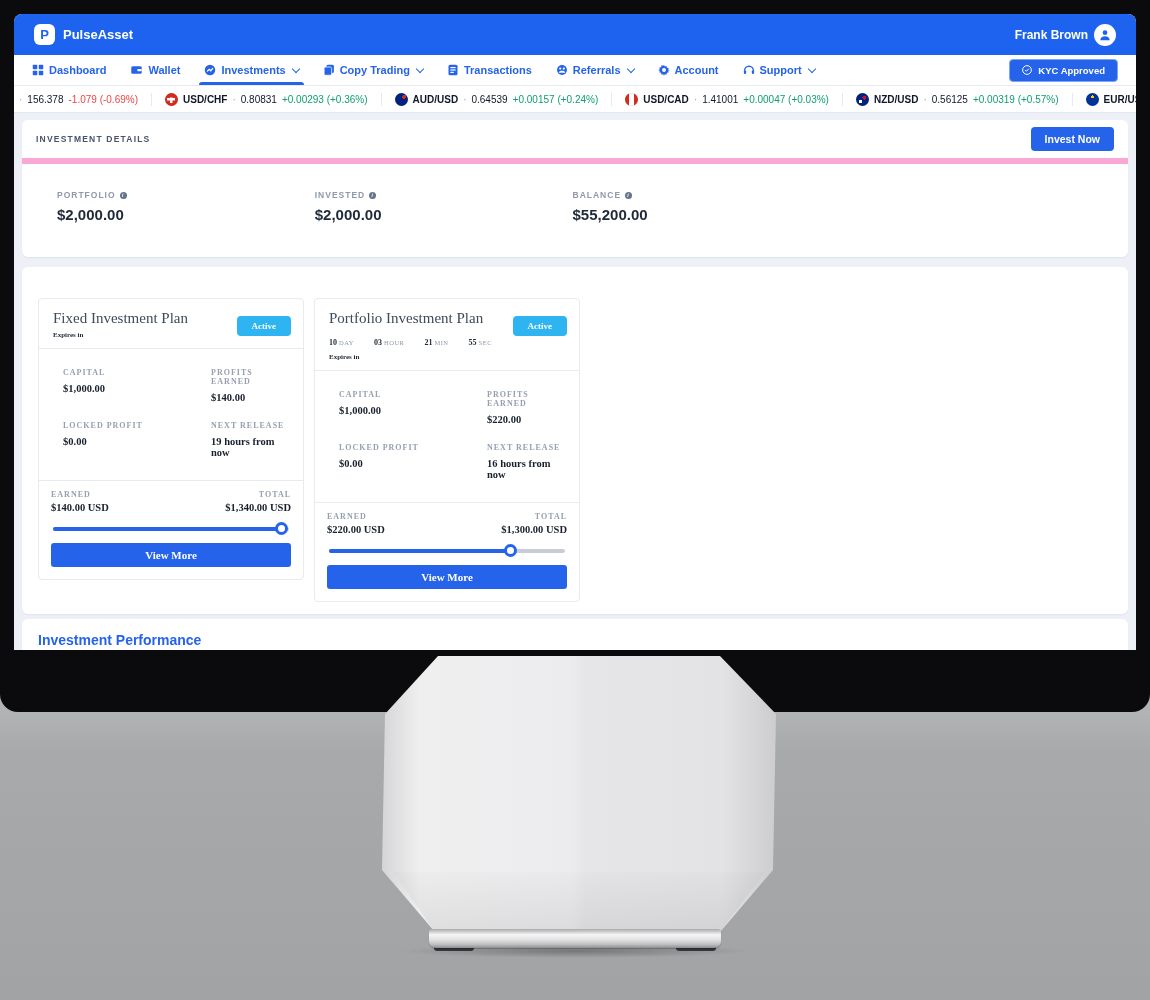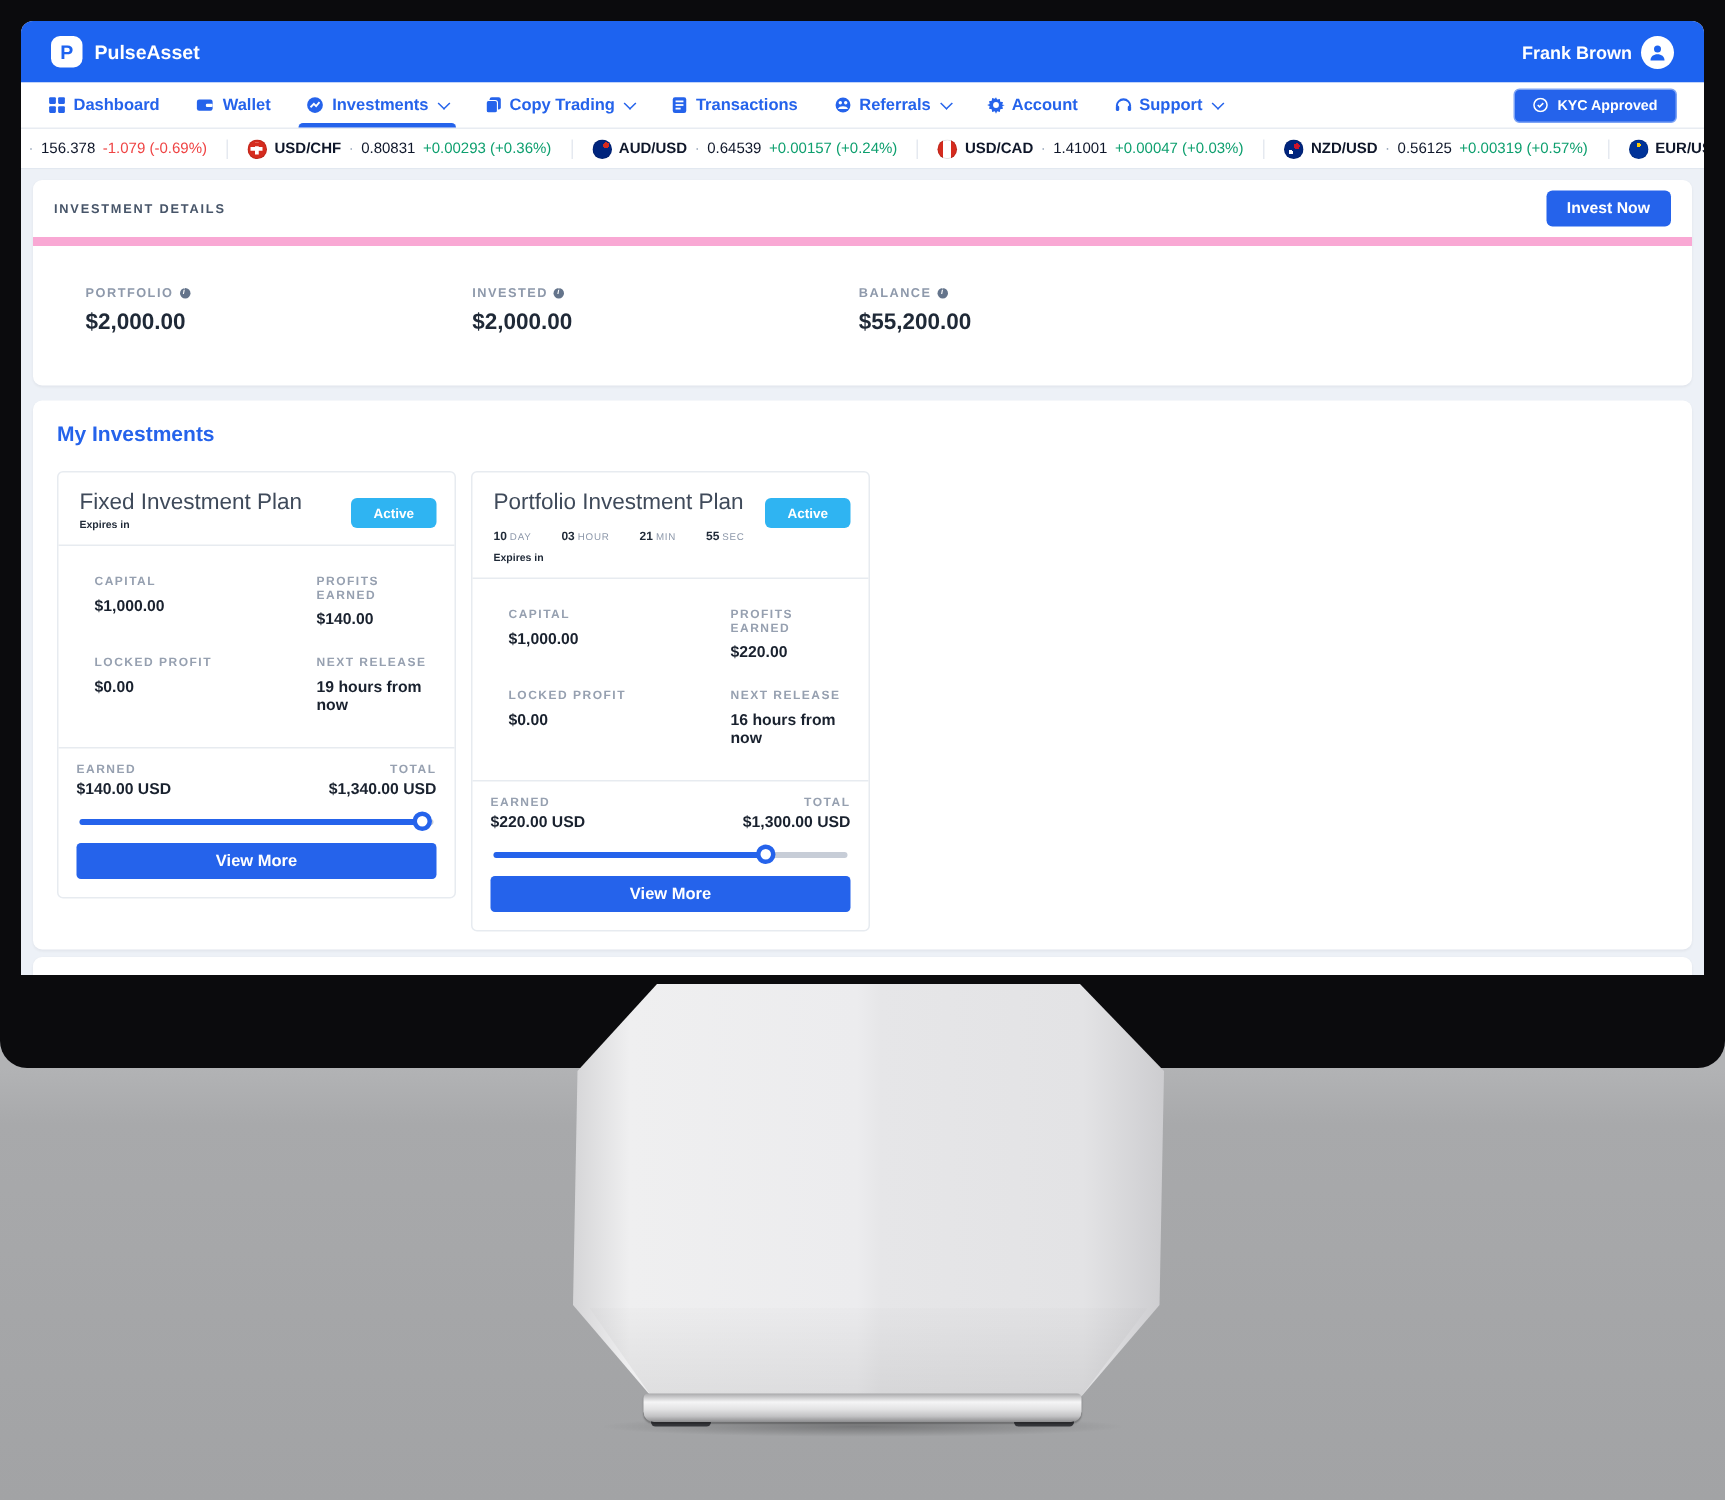--- a/index.html
+++ b/index.html
@@ -58,21 +58,21 @@
   .card{background:#fff;border-radius:6px;box-shadow:0 1px 2px rgba(16,24,40,0.06);}
   .details-head{display:flex;align-items:center;justify-content:space-between;padding:7px 14px;border-bottom:6px solid #f9a8d4;}
   .details-title{font-size:8.5px;letter-spacing:1.2px;color:#475569;font-weight:600;}
   .btn-blue{background:#2563eb;color:#fff;border:none;border-radius:4px;font-size:10.5px;font-weight:600;padding:6px 14px;cursor:pointer;font-family:inherit;}
   .stats{display:grid;grid-template-columns:1fr 1fr 1fr 1fr;padding:26px 40px 34px 35px;}
   .stat-label{font-size:8.5px;letter-spacing:1px;color:#8e99ab;font-weight:600;display:flex;align-items:center;gap:4px;}
   .info-dot{width:7px;height:7px;border-radius:50%;background:#64748b;color:#fff;font-size:5px;display:inline-flex;align-items:center;justify-content:center;font-style:italic;font-weight:bold;}
   .stat-value{font-size:15px;font-weight:600;color:#1f2937;margin-top:6px;}
   .inv-card{margin-top:10px;padding:14px 16px 12px;min-height:286px;box-sizing:border-box;}
   .sec-heading{font-size:14px;font-weight:bold;color:#2563eb;}
-  .plans{display:flex;gap:10px;margin-top:17px;align-items:flex-start;}
+  .plans{display:flex;gap:10px;margin-top:17px;align-items:flex-start;font-family:Liberation Serif, serif;}
   .plan{width:266px;border:1px solid #e7ebf0;border-radius:4px;background:#fff;box-sizing:border-box;}
   .plan-head{padding:11px 12px 9px 14px;position:relative;}
   .plan-title{font-size:15px;color:#3f4a5a;font-weight:500;}
   .countdown{display:flex;gap:20px;margin-top:4px;}
   .cd-num{font-size:8px;font-weight:bold;color:#1f2937;}
   .cd-unit{font-size:6.5px;color:#8e99ab;letter-spacing:0.5px;margin-left:2px;}
   .expires{font-size:7px;font-weight:bold;color:#1f2937;margin-top:4px;}
   .badge{position:absolute;right:12px;top:17px;background:#2fb4f2;color:#fff;font-size:9px;font-weight:bold;padding:5px 15px;border-radius:4px;cursor:pointer;}
   .plan-body{display:grid;grid-template-columns:148px 1fr;row-gap:18px;padding:19px 10px 22px 24px;border-top:1px solid #e7ebf0;}
   .f-label{font-size:8px;letter-spacing:1px;color:#96a0b0;font-weight:600;}
@@ -261,21 +261,20 @@
           <div class="stat-label">
               <span>BALANCE</span>
               <span class="info-dot">i</span>
             </div>
           <div class="stat-value">$55,200.00</div>
         </div>
       </div>
     </div>
 
     <div class="card inv-card">
-      <div class="sec-heading">My Investments</div>
       <div class="plans">
 
         <div class="plan">
           <div class="plan-head">
             <div class="plan-title">Fixed Investment Plan</div>
             <div class="expires">Expires in</div>
             <span class="badge">Active</span>
           </div>
           <div class="plan-body">
             <div>

